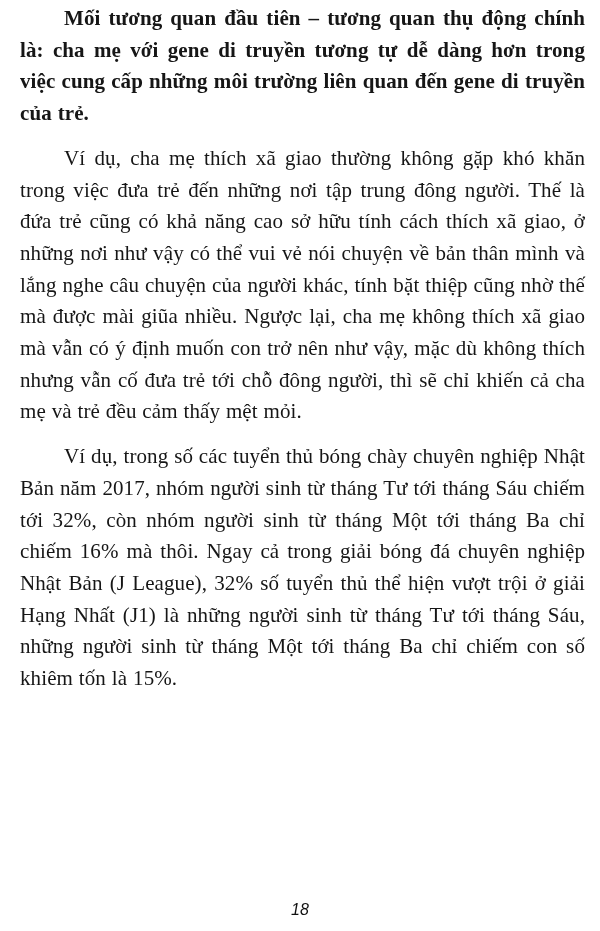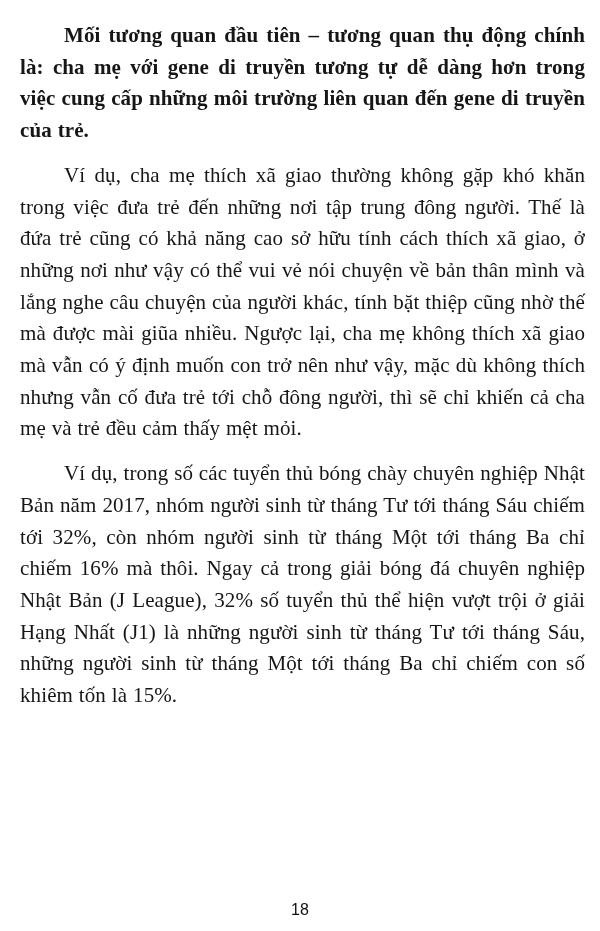--- a/index.html
+++ b/index.html
@@ -8,21 +8,21 @@
     background: #ffffff;
   }
   .book-page {
     position: relative;
     width: 600px;
     height: 931px;
     box-sizing: border-box;
     background: #ffffff;
     color: #161616;
     font-family: "Liberation Serif", "DejaVu Serif", serif;
-    padding: 20px 15px 0 20px;
+    padding: 3px 15px 0 20px;
     overflow: hidden;
   }
   .book-page p.para {
     margin: 0 0 13px 0;
     font-size: 21px;
     line-height: 31.7px;
     text-align: justify;
     text-indent: 44px;
     letter-spacing: 0.1px;
     word-spacing: 0.5px;
@@ -32,20 +32,21 @@
   }
   .page-number {
     position: absolute;
     left: 0;
     right: 0;
     bottom: 12px;
     text-align: center;
     font-family: "Liberation Sans", sans-serif;
     font-size: 16px;
     color: #111111;
+    font-style: italic;
   }
 </style>
 </head>
 <body>
 
 <div class="book-page">
   <p class="para bold">Mối tương quan đầu tiên – tương quan thụ động chính là: cha mẹ với gene di truyền tương tự dễ dàng hơn trong việc cung cấp những môi trường liên quan đến gene di truyền của trẻ.</p>
   <p class="para">Ví dụ, cha mẹ thích xã giao thường không gặp khó khăn trong việc đưa trẻ đến những nơi tập trung đông người. Thế là đứa trẻ cũng có khả năng cao sở hữu tính cách thích xã giao, ở những nơi như vậy có thể vui vẻ nói chuyện về bản thân mình và lắng nghe câu chuyện của người khác, tính bặt thiệp cũng nhờ thế mà được mài giũa nhiều. Ngược lại, cha mẹ không thích xã giao mà vẫn có ý định muốn con trở nên như vậy, mặc dù không thích nhưng vẫn cố đưa trẻ tới chỗ đông người, thì sẽ chỉ khiến cả cha mẹ và trẻ đều cảm thấy mệt mỏi.</p>
   <p class="para">Ví dụ, trong số các tuyển thủ bóng chày chuyên nghiệp Nhật Bản năm 2017, nhóm người sinh từ tháng Tư tới tháng Sáu chiếm tới 32%, còn nhóm người sinh từ tháng Một tới tháng Ba chỉ chiếm 16% mà thôi. Ngay cả trong giải bóng đá chuyên nghiệp Nhật Bản (J League), 32% số tuyển thủ thể hiện vượt trội ở giải Hạng Nhất (J1) là những người sinh từ tháng Tư tới tháng Sáu, những người sinh từ tháng Một tới tháng Ba chỉ chiếm con số khiêm tốn là 15%.</p>
 

